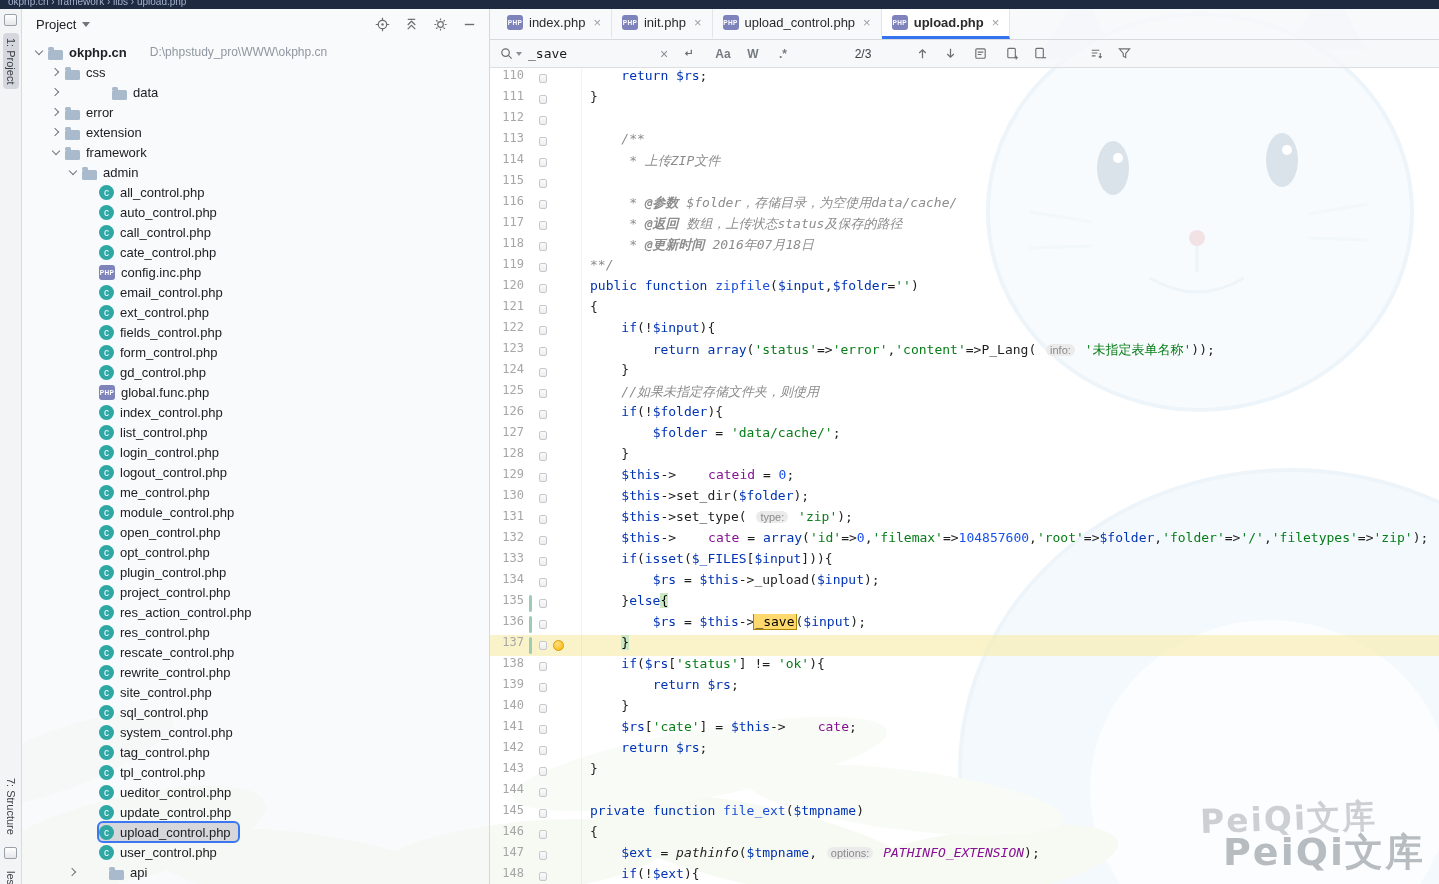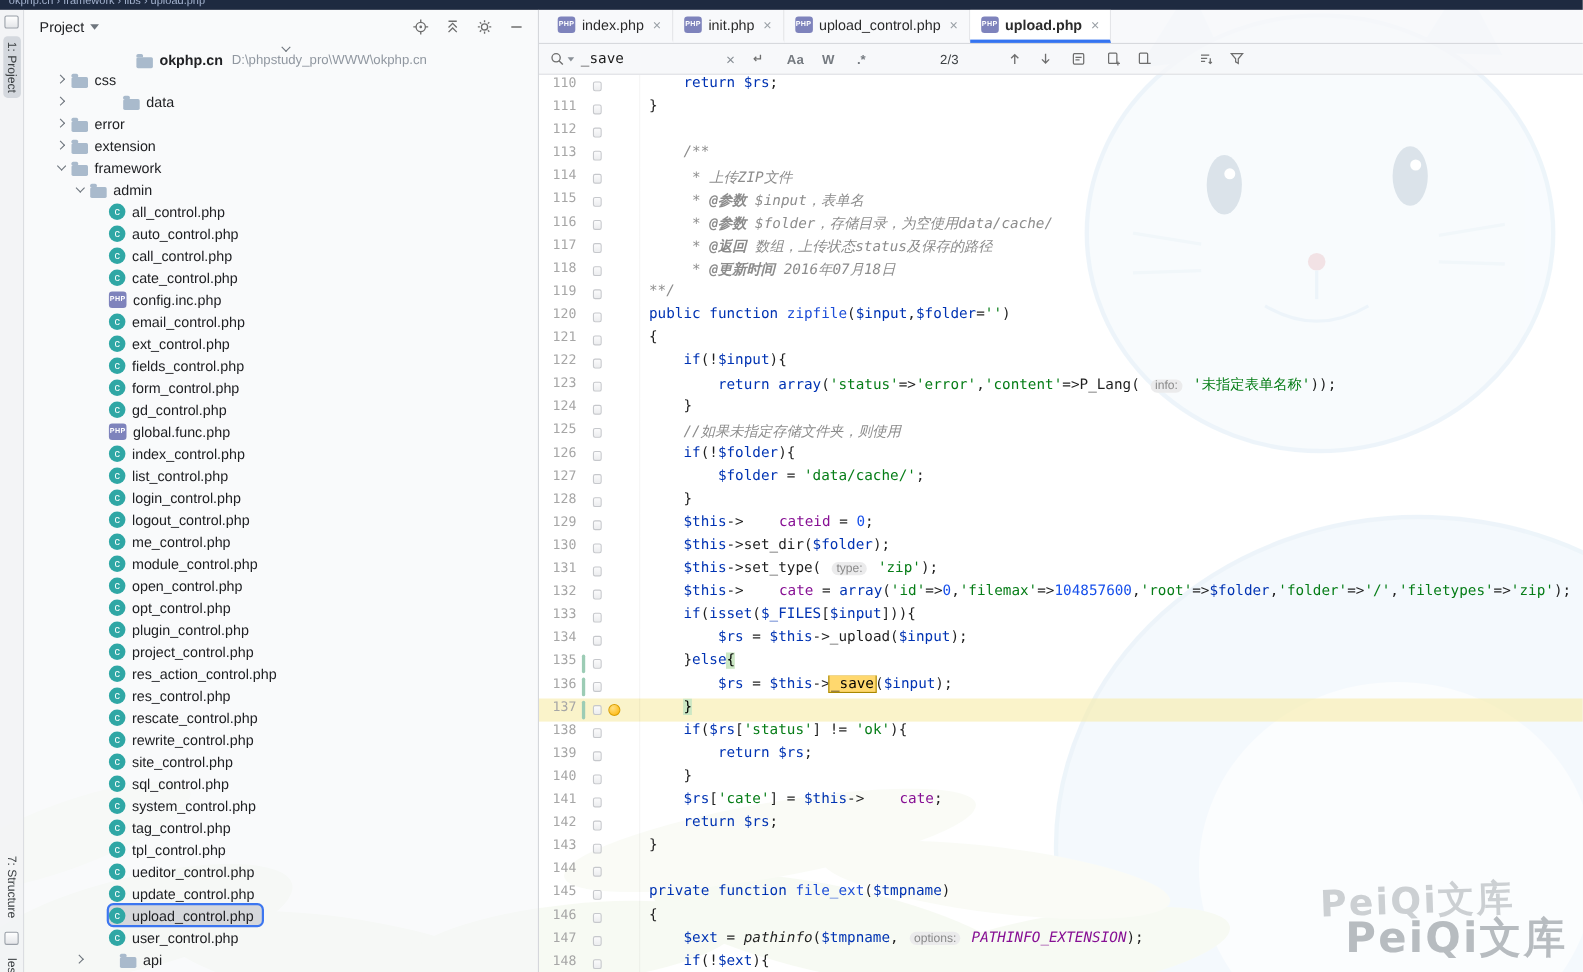--- a/index.html
+++ b/index.html
@@ -47,21 +47,21 @@
   .chev i { display:block; width:6px; height:6px; border-right:1.5px solid #6E757D; border-bottom:1.5px solid #6E757D; transform:rotate(-45deg); margin-left:-2px; }
   .chev.down i { transform:rotate(45deg); margin-left:0; margin-top:-2px; }
   .row-body { display:flex; align-items:center; height:20px; padding-right:8px; border-radius:5px; }
   .row-body.selected { background:#D5D7DB; outline:2px solid #3C76F0; outline-offset:-1px; }
   .ticon { width:16px; height:16px; margin:0 6px 0 1px; flex:none; display:inline-block; }
   i.folder { position:relative; width:15px; height:10px; margin-top:5px; background:#A9BACC; border-radius:1.5px; }
   i.folder::before { content:""; position:absolute; top:-3px; left:0; width:6px; height:3px; background:#A9BACC; border-radius:1.5px 1.5px 0 0; }
   .cicon { border-radius:50%; background:#2FA7A5; color:#fff; font:10px/15px "Liberation Sans",sans-serif; text-align:center; width:15px; height:15px; margin-top:1px; font-style:normal; }
   .phpicon { border-radius:3px; background:#7E83BC; color:#fff; font-weight:bold; font-size:6.5px; line-height:15px; text-align:center; width:16px; height:15px; letter-spacing:.3px; font-style:normal; display:inline-block; }
   .tlabel.bold { font-weight:bold; }
-  .tpath { color:#9097A0; font-size:12px; margin-left:8px; }
+  .tpath { color:#9097A0; font-size:12px; margin-left:23px; }
 
   
   .editor { flex:1; display:flex; flex-direction:column; min-width:0; min-height:0; }
 
   .tabs { height:31px; flex:none; display:flex; align-items:stretch; background:rgba(247,248,250,.88); border-bottom:1px solid #D7D9DD; padding-left:7px; }
   .tab { display:flex; align-items:center; gap:6px; padding:0 10px; border-bottom:3px solid transparent; border-right:1px solid #E4E5E8; font-size:13px; color:#2b2b2b; }
   .tab .phpicon { height:15px; width:16px; }
   .tab.active { background:rgba(255,255,255,.92); border-bottom-color:#3574F0; font-weight:bold; }
   .tab-close { color:#9AA0A6; font-size:13px; margin-left:2px; font-weight:normal; }
 
@@ -182,21 +182,21 @@
                 </svg>
             </span>
             <span class="icon">
               <svg viewBox="0 0 16 16" fill="none" stroke="currentColor" stroke-width="1.5">
                   <path d="M3 8h10"></path>
                 </svg>
             </span>
           </span>
         </div>
         <div class="tree" id="tree">
-            <div class="trow" style="padding-left: 8px; flex-direction: column;">
+            <div class="trow" style="padding-left: 8px;">
               <span class="chev down">
                 <i></i>
               </span>
               <span class="row-body">
                 <i class="ticon folder"></i>
                 <span class="tlabel bold">okphp.cn</span>
                 <span class="tpath">D:\phpstudy_pro\WWW\okphp.cn</span>
               </span>
             </div>
             <div class="trow" style="padding-left: 25px;">
@@ -588,21 +588,21 @@
               </svg>
           </span>
         </div>
 
         <div class="code" id="code">
             <div class="cl"><span class="ln">110</span><span class="g2"></span><span class="fold"><i class="fmark"></i></span><pre class="ct"><span class="tk pl">    </span><span class="tk kw">return</span><span class="tk pl"> </span><span class="tk var">$rs</span><span class="tk pl">;</span></pre></div>
             <div class="cl"><span class="ln">111</span><span class="g2"></span><span class="fold"><i class="fmark"></i></span><pre class="ct"><span class="tk pl">}</span></pre></div>
             <div class="cl"><span class="ln">112</span><span class="g2"></span><span class="fold"><i class="fmark"></i></span><pre class="ct"></pre></div>
             <div class="cl"><span class="ln">113</span><span class="g2"></span><span class="fold"><i class="fmark"></i></span><pre class="ct"><span class="tk com">    /**</span></pre></div>
             <div class="cl"><span class="ln">114</span><span class="g2"></span><span class="fold"><i class="fmark"></i></span><pre class="ct"><span class="tk com">     * 上传ZIP文件</span></pre></div>
-            <div class="cl"><span class="ln">115</span><span class="g2"></span><span class="fold"><i class="fmark"></i></span><pre class="ct"><span class="tk com">     * </span><span class="tk tag">@参数</span><span class="tk com"> $input，表单名</span></pre></div>
+            <div class="cl"><span class="ln">115</span><span class="g2"></span><span class="fold"><i class="fmark"></i></span></div>
             <div class="cl"><span class="ln">116</span><span class="g2"></span><span class="fold"><i class="fmark"></i></span><pre class="ct"><span class="tk com">     * </span><span class="tk tag">@参数</span><span class="tk com"> $folder，存储目录，为空使用data/cache/</span></pre></div>
             <div class="cl"><span class="ln">117</span><span class="g2"></span><span class="fold"><i class="fmark"></i></span><pre class="ct"><span class="tk com">     * </span><span class="tk tag">@返回</span><span class="tk com"> 数组，上传状态status及保存的路径</span></pre></div>
             <div class="cl"><span class="ln">118</span><span class="g2"></span><span class="fold"><i class="fmark"></i></span><pre class="ct"><span class="tk com">     * </span><span class="tk tag">@更新时间</span><span class="tk com"> 2016年07月18日</span></pre></div>
             <div class="cl"><span class="ln">119</span><span class="g2"></span><span class="fold"><i class="fmark"></i></span><pre class="ct"><span class="tk com">**/</span></pre></div>
             <div class="cl"><span class="ln">120</span><span class="g2"></span><span class="fold"><i class="fmark"></i></span><pre class="ct"><span class="tk kw">public</span><span class="tk pl"> </span><span class="tk kw">function</span><span class="tk pl"> </span><span class="tk fn">zipfile</span><span class="tk pl">(</span><span class="tk var">$input</span><span class="tk pl">,</span><span class="tk var">$folder</span><span class="tk pl">=</span><span class="tk str">''</span><span class="tk pl">)</span></pre></div>
             <div class="cl"><span class="ln">121</span><span class="g2"></span><span class="fold"><i class="fmark"></i></span><pre class="ct"><span class="tk pl">{</span></pre></div>
             <div class="cl"><span class="ln">122</span><span class="g2"></span><span class="fold"><i class="fmark"></i></span><pre class="ct"><span class="tk pl">    </span><span class="tk kw">if</span><span class="tk pl">(!</span><span class="tk var">$input</span><span class="tk pl">){</span></pre></div>
             <div class="cl"><span class="ln">123</span><span class="g2"></span><span class="fold"><i class="fmark"></i></span><pre class="ct"><span class="tk pl">        </span><span class="tk kw">return</span><span class="tk pl"> </span><span class="tk kw">array</span><span class="tk pl">(</span><span class="tk str">'status'</span><span class="tk pl">=&gt;</span><span class="tk str">'error'</span><span class="tk pl">,</span><span class="tk str">'content'</span><span class="tk pl">=&gt;</span><span class="tk call">P_Lang</span><span class="tk pl">( </span><span class="tk hint">info:</span><span class="tk pl"> </span><span class="tk str">'未指定表单名称'</span><span class="tk pl">));</span></pre></div>
             <div class="cl"><span class="ln">124</span><span class="g2"></span><span class="fold"><i class="fmark"></i></span><pre class="ct"><span class="tk pl">    }</span></pre></div>
             <div class="cl"><span class="ln">125</span><span class="g2"></span><span class="fold"><i class="fmark"></i></span><pre class="ct"><span class="tk com">    //如果未指定存储文件夹，则使用</span></pre></div>

